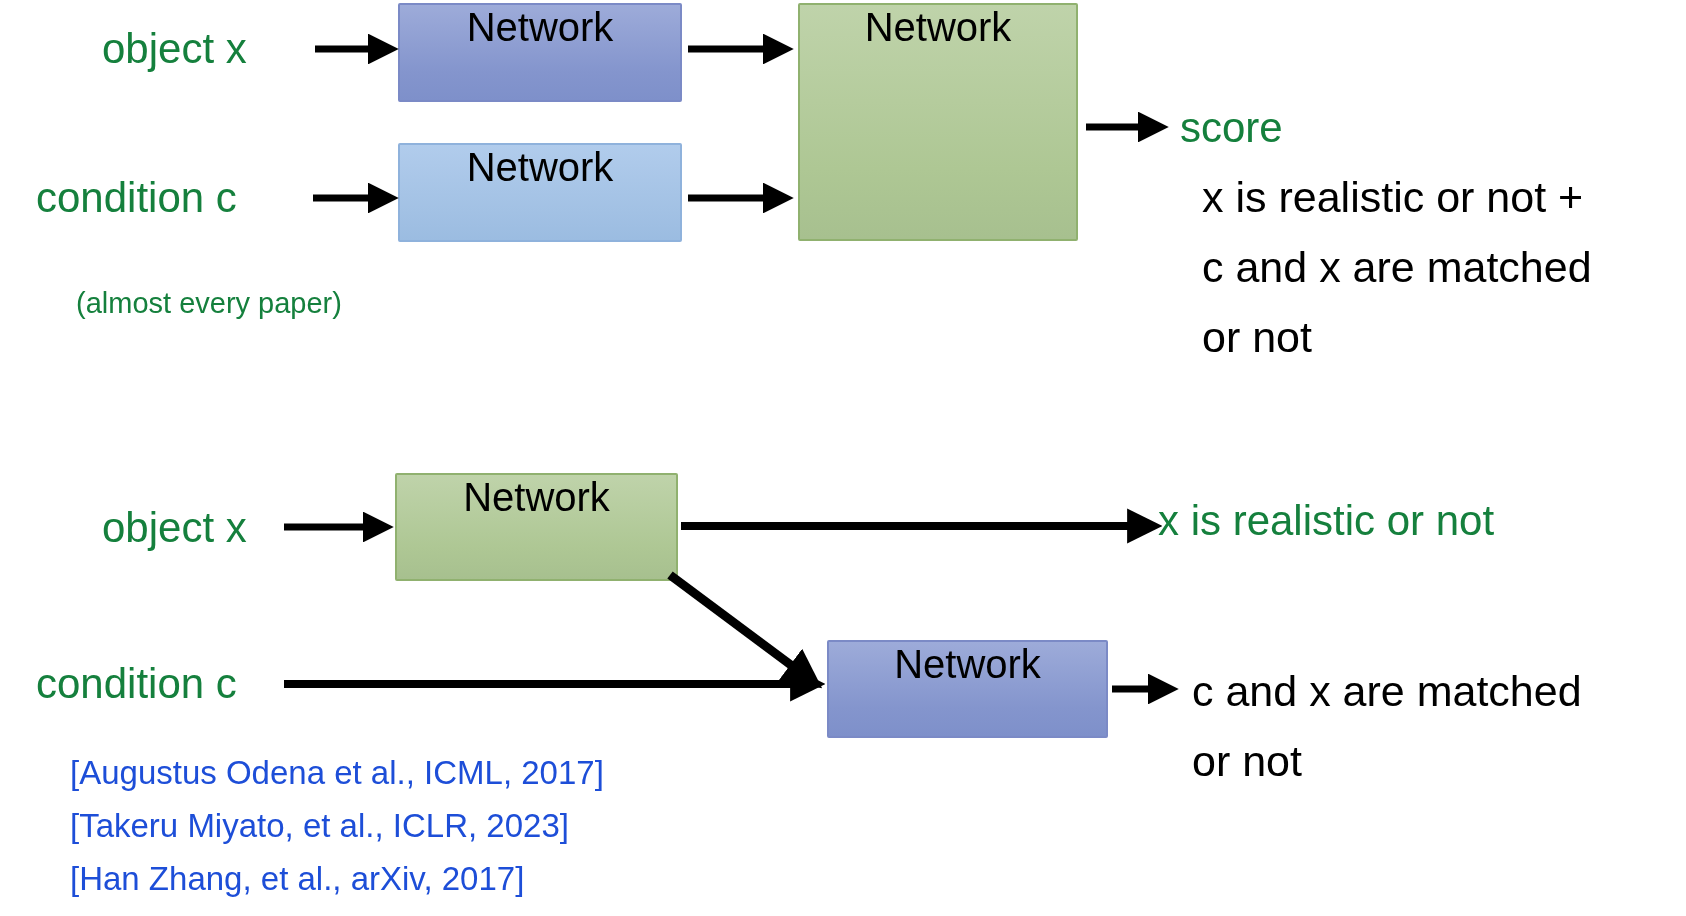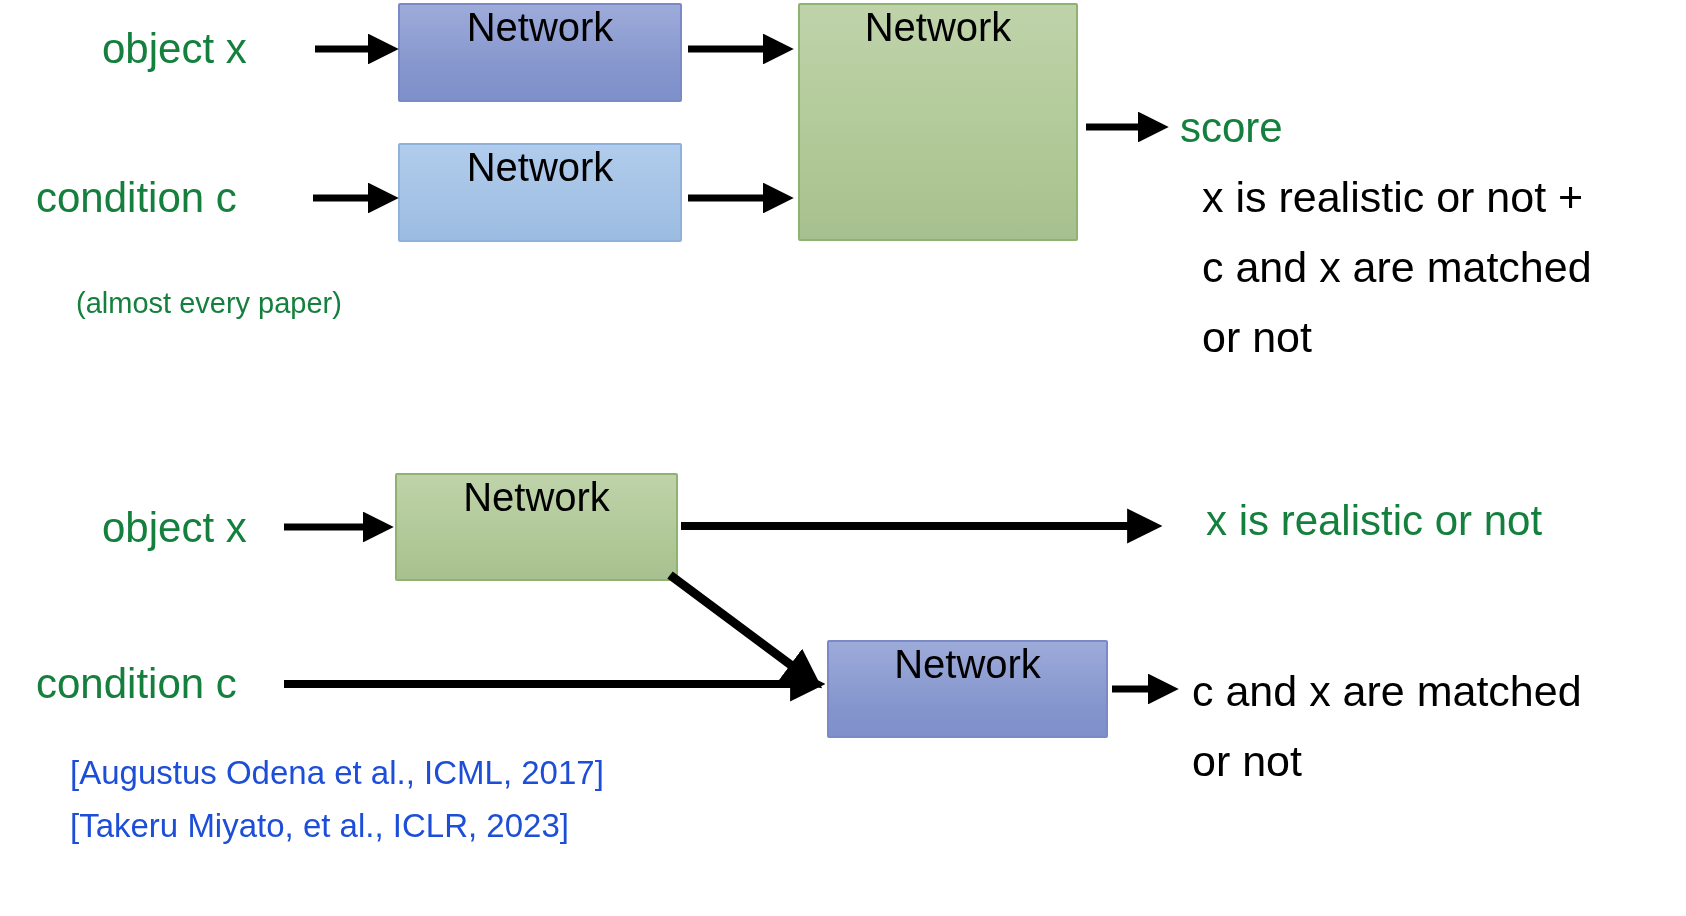--- a/index.html
+++ b/index.html
@@ -90,30 +90,31 @@
   <div class="lbl" style="left:36px;top:659px;">condition c</div>
 
   <div class="netbox green" style="left:395px;top:473px;width:283px;height:108px;">
     <span>Network</span>
   </div>
 
   <div class="netbox blue-dark" style="left:827px;top:640px;width:281px;height:98px;">
     <span>Network</span>
   </div>
 
-  <div class="lbl" style="left:1206px;top:496px;">x is realistic or not</div>
+  <div class="lbl" style="left:1158px;top:496px;">x is realistic or not</div>
 
   <div class="desc" style="left:1192px;top:656px;">
     <div>c and x are matched</div>
     <div>or not</div>
   </div>
 
   <div class="citations" style="left:70px;top:746px;">
     <div>[Augustus Odena et al., ICML, 2017]</div>
     <div>[Takeru Miyato, et al., ICLR, 2023]</div>
+    <div>[Han Zhang, et al., arXiv, 2017]</div>
   </div>
 
   <svg class="arrows" width="1686" height="916" viewBox="0 0 1686 916">
     <defs>
       <marker id="ah" viewBox="0 0 10 10" refX="6.5" refY="5" markerWidth="4.4" markerHeight="4.4" orient="auto" markerUnits="strokeWidth">
         <path d="M0,0 L10,5 L0,10 z" fill="#000"></path>
       </marker>
     </defs>
 
     <line x1="315" y1="49" x2="388" y2="49" stroke="#000" stroke-width="7" marker-end="url(#ah)"></line>

